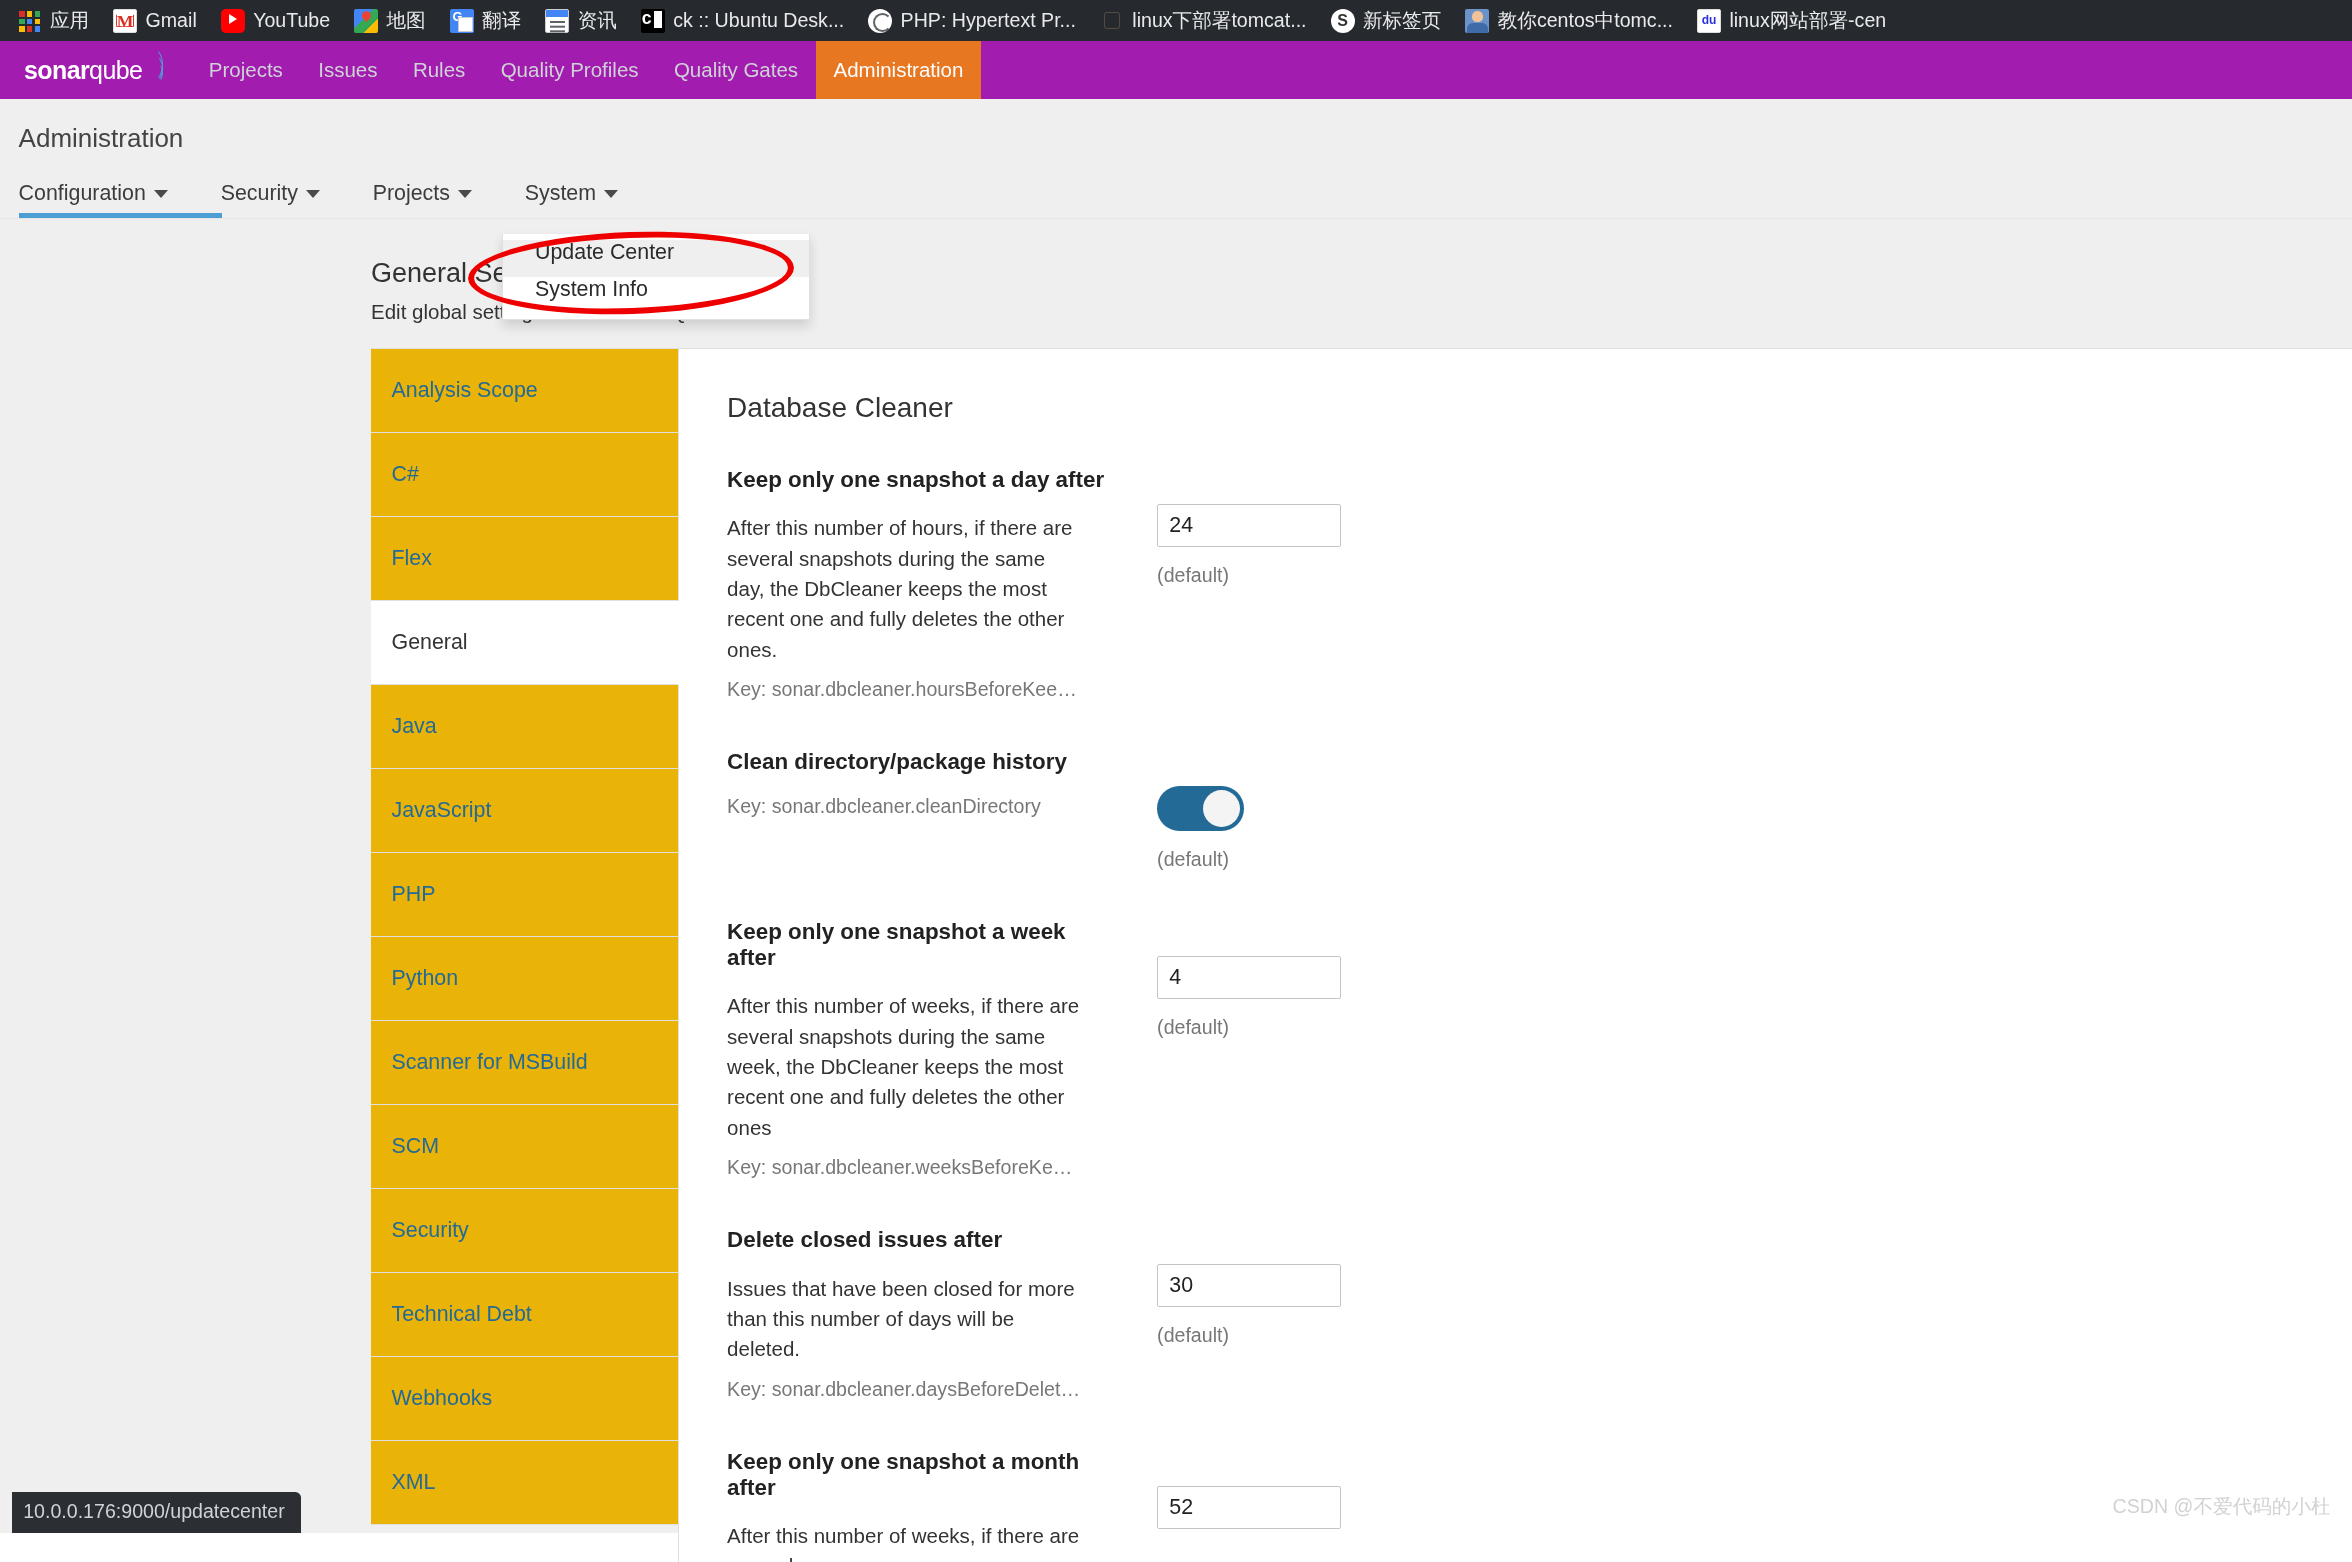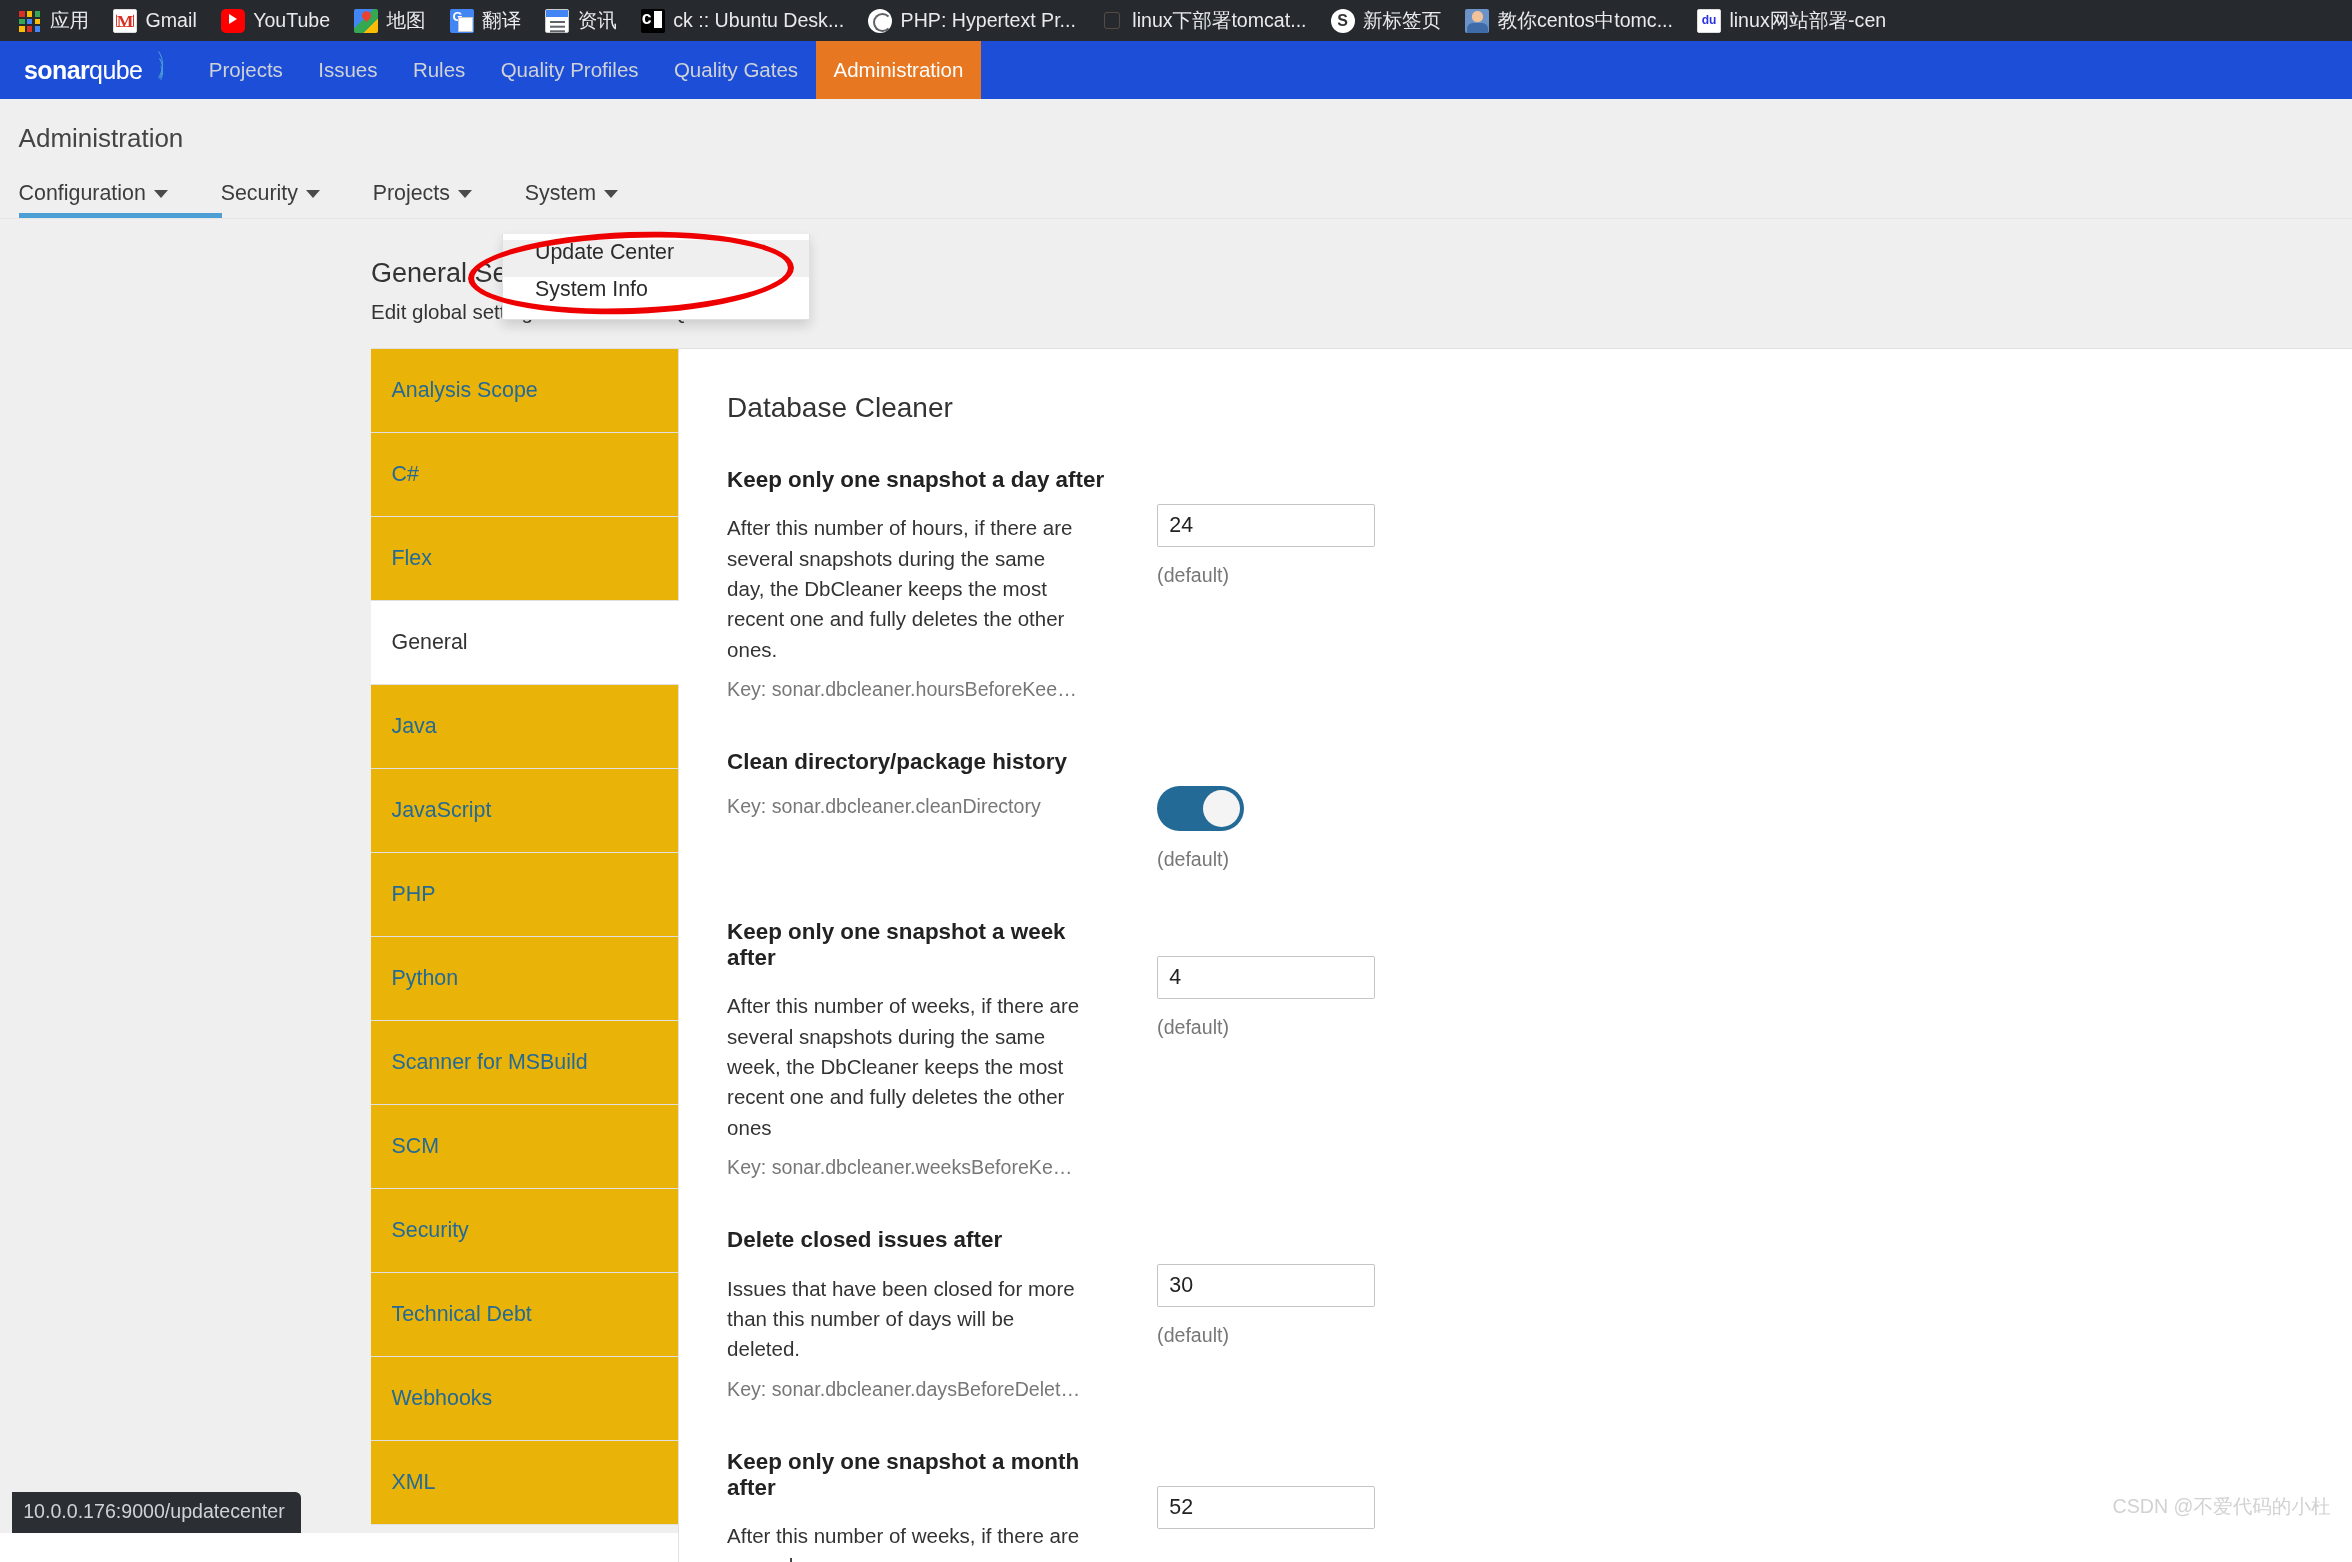--- a/index.html
+++ b/index.html
@@ -111,21 +111,21 @@
   .ico-person::after{ content:""; position:absolute; left:1.9px; top:14px; width:20.5px; height:11.2px;
     background:#3f6ca8; border-radius:5.6px 5.6px 0 0;}
 
   
   .ico-baidu { background:#fff; border:0.9px solid #ddd;}
   .ico-baidu::before{ content:"du"; position:absolute; left:3.7px; top:3.7px; color:#2932e1; font-size:12px; font-weight:bold;}
 
   
   #sq-topnav {
     height: 58px;
-    background: #1d4ed8;
+    background: #a21caf;
     display: flex;
     align-items: stretch;
   }
   #sq-logo {
     display: flex; align-items: center;
     padding: 0 20.5px 0 24px;
   }
   .logo-text {
     color: #fff;
     font-size: 25px;
@@ -329,21 +329,21 @@
     white-space: nowrap;
     overflow: hidden;
     text-overflow: ellipsis;
     max-width: 356px;
   }
   .setting-right {
     margin-left: 48px;
     padding-top: 37px;
   }
   .setting-input {
-    width: 218px;
+    width: 184px;
     height: 43px;
     border: 0.9px solid #c4c4c4;
     border-radius: 1.9px;
     padding: 0 11.2px;
     font-size: 21.4px;
     color: #222;
     font-family: "Liberation Sans", sans-serif;
     background: #fff;
     outline: none;
   }

